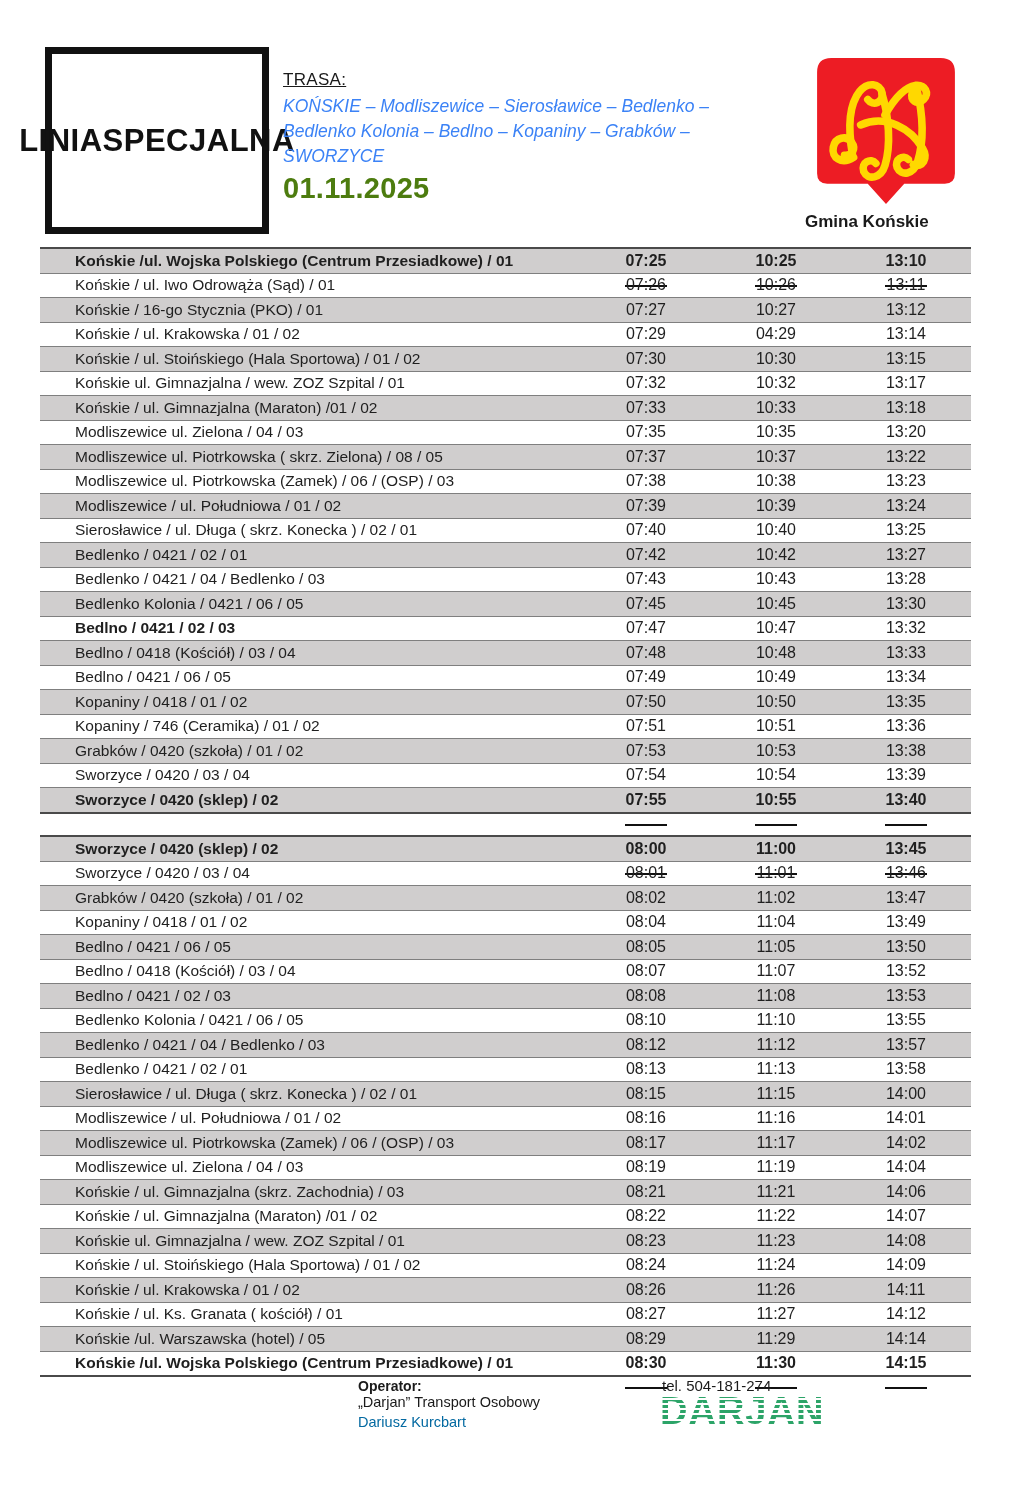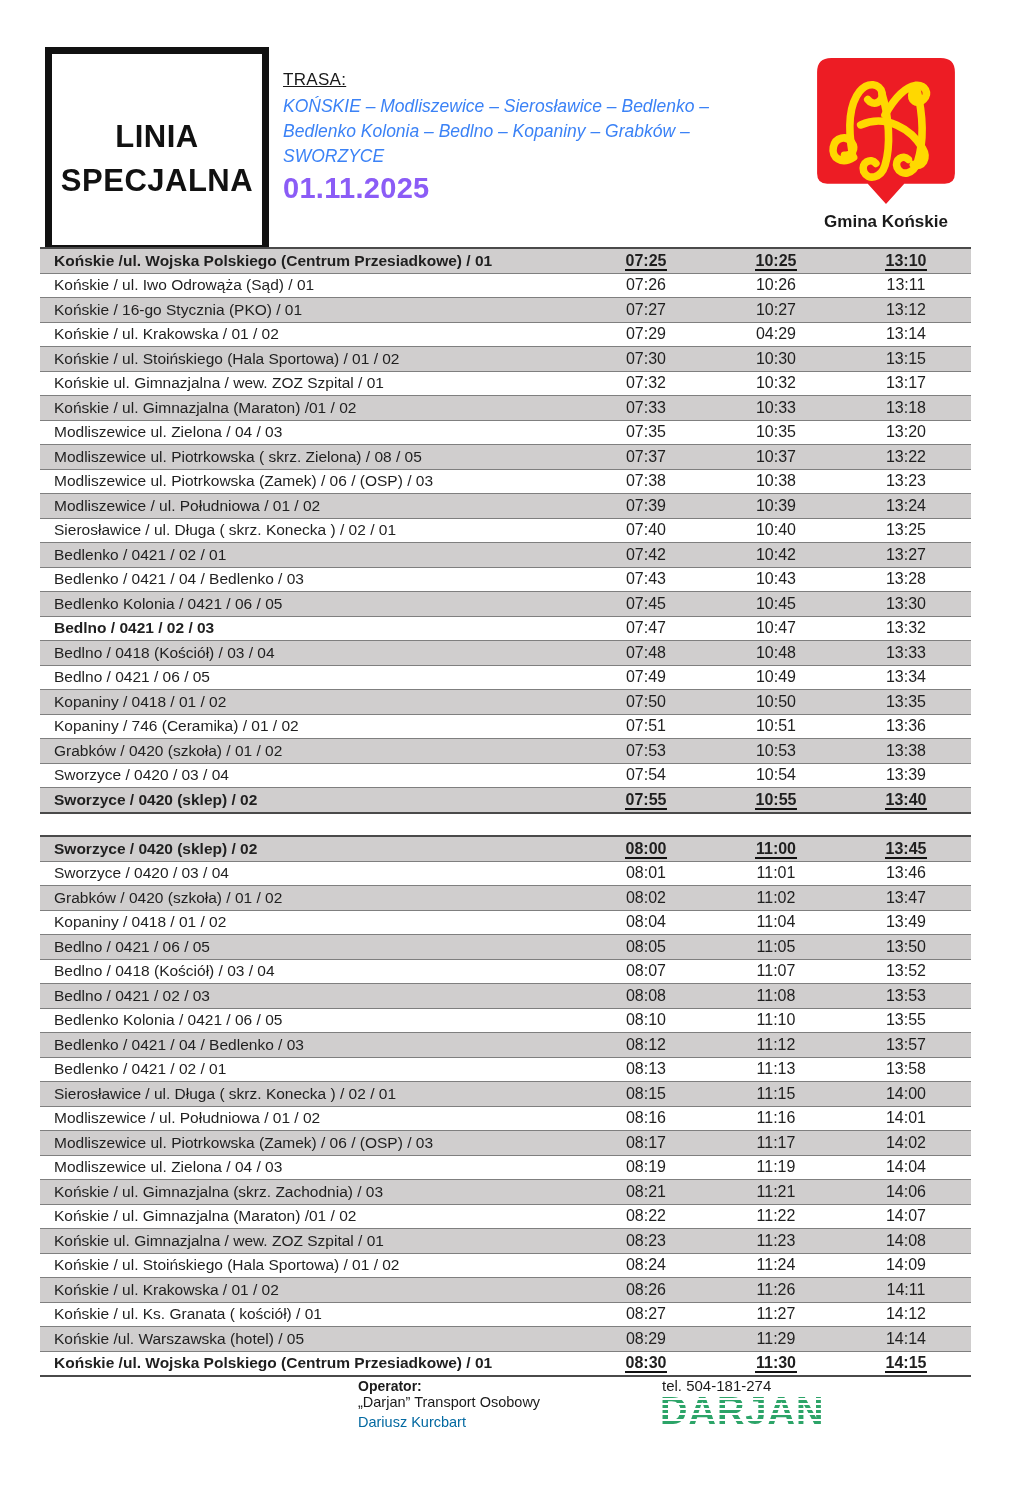--- a/index.html
+++ b/index.html
@@ -8,66 +8,66 @@
     width:1024px;height:1489px;
     background:#ffffff;
     font-family:"Liberation Sans", sans-serif;
     color:#1f1f1f;
     overflow:hidden;
   }
   
   .line-box{
     position:absolute;left:45px;top:47px;width:210px;height:173px;
     border:7px solid #111;background:#fff;
-    display:flex;flex-direction:column;justify-content:center;align-items:center;
-    padding-top:18px;box-sizing:content-box;
+    display:flex;flex-direction:row;justify-content:center;align-items:center;
+    box-sizing:content-box;
   }
   .line-box .l1,.line-box .l2{
     font-weight:800;font-size:31px;line-height:44px;color:#111;letter-spacing:.5px;
   }
   .trasa{
     position:absolute;left:283px;top:70px;width:480px;
   }
   .trasa .label{
     font-size:17px;text-decoration:underline;color:#1a1a1a;letter-spacing:.3px;
   }
   .trasa .route{
     font-size:17.5px;font-style:italic;line-height:25px;margin-top:4px;color:#3b82f6;
   }
   .trasa .date{
-    font-size:29px;font-weight:700;color:#8b5cf6;margin-top:3px;letter-spacing:.3px;
+    font-size:29px;font-weight:700;color:#4d7c0f;margin-top:3px;letter-spacing:.3px;
   }
   .gmina{
-    position:absolute;left:805px;top:56px;width:162px;text-align:center;
+    position:absolute;left:805px;top:56px;width:162px;text-align:left;
   }
   .gmina svg{display:block;margin:0 auto;}
   .gmina .caption{
     margin-top:4px;font-size:17px;font-weight:700;color:#1a1a1a;
   }
   
   .ttable{
     position:absolute;left:40px;width:931px;
     border-top:2px solid #4a4a4a;border-bottom:2px solid #4a4a4a;
   }
   .ttable-1{top:247px;}
   .ttable-2{top:835px;}
   .row{
     display:flex;align-items:center;height:23.5px;border-top:1px solid #7f7f7f;
   }
   .row:first-child{border-top:none;}
   .row.shade{background:#d0cece;}
   .stop{
-    flex:1;padding-left:14px;font-size:15.5px;white-space:nowrap;overflow:hidden;
+    flex:1;padding-left:14px;font-size:15.5px;white-space:nowrap;overflow:hidden;margin-left:21px;
   }
   .time{
     width:130px;text-align:center;font-size:16px;
   }
   .terminus .stop{font-weight:700;}
   .terminus .time{font-weight:700;}
-  .terminus .time span{border-bottom:2px solid #111;padding:0 1px 0 1px;}
+  .terminus .time span{border-bottom:2px solid #111;padding:0 1px 16px 1px;}
   .boldname .stop{font-weight:700;}
   
   .footer-left{position:absolute;left:358px;top:1378px;}
   .footer-left .op{font-size:14px;font-weight:700;color:#1a1a1a;}
   .footer-left .nm{font-size:14.5px;margin-top:0;color:#1a1a1a;}
   .footer-left .pr{font-size:14.5px;margin-top:4px;color:#0369a1;}
   .footer-phone{position:absolute;left:662px;top:1377px;font-size:15px;color:#1a1a1a;}
   .darjan{
     position:absolute;left:660px;top:1390px;
     font-size:38px;font-weight:800;letter-spacing:1px;

